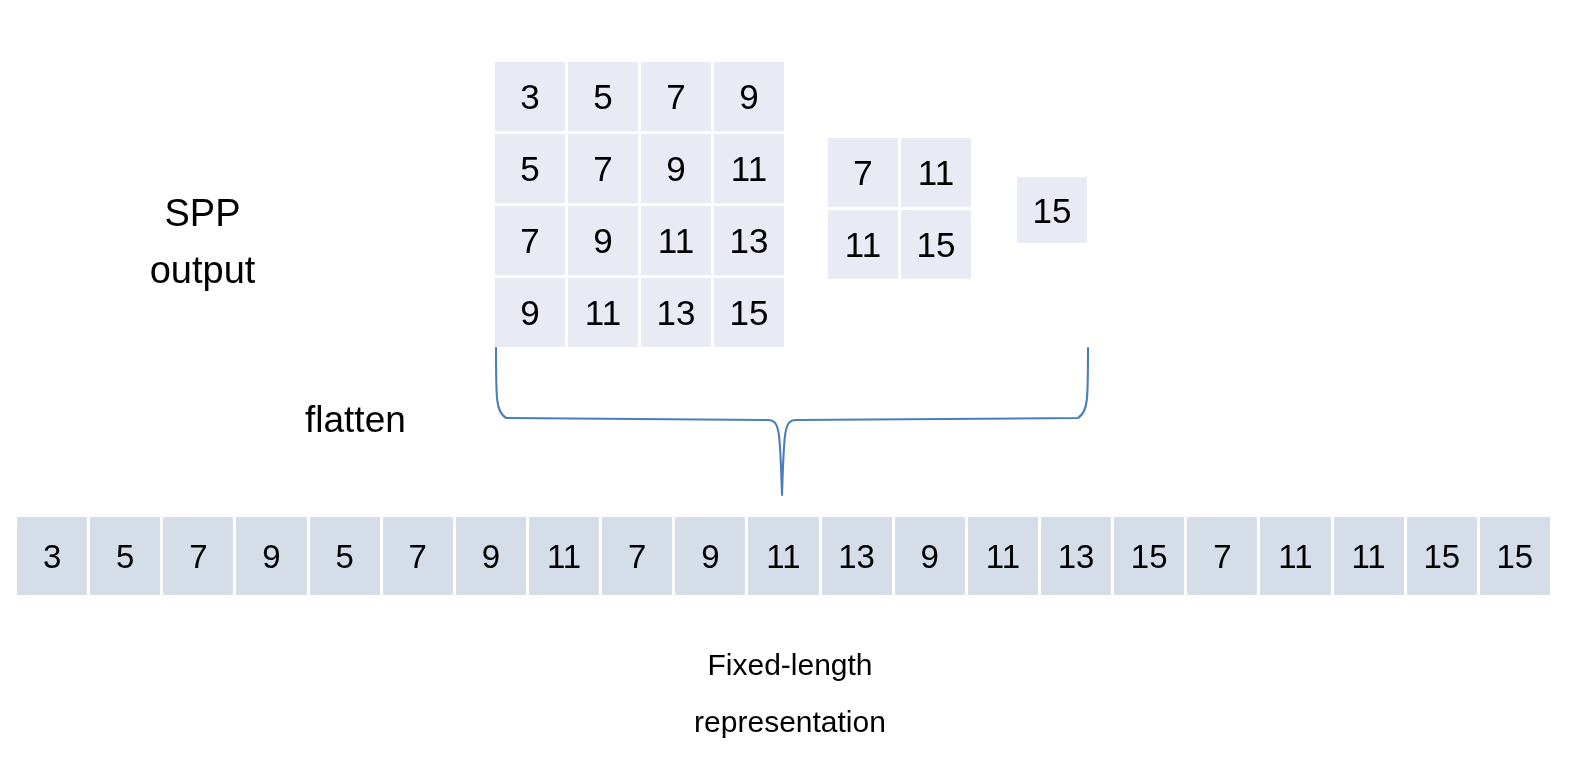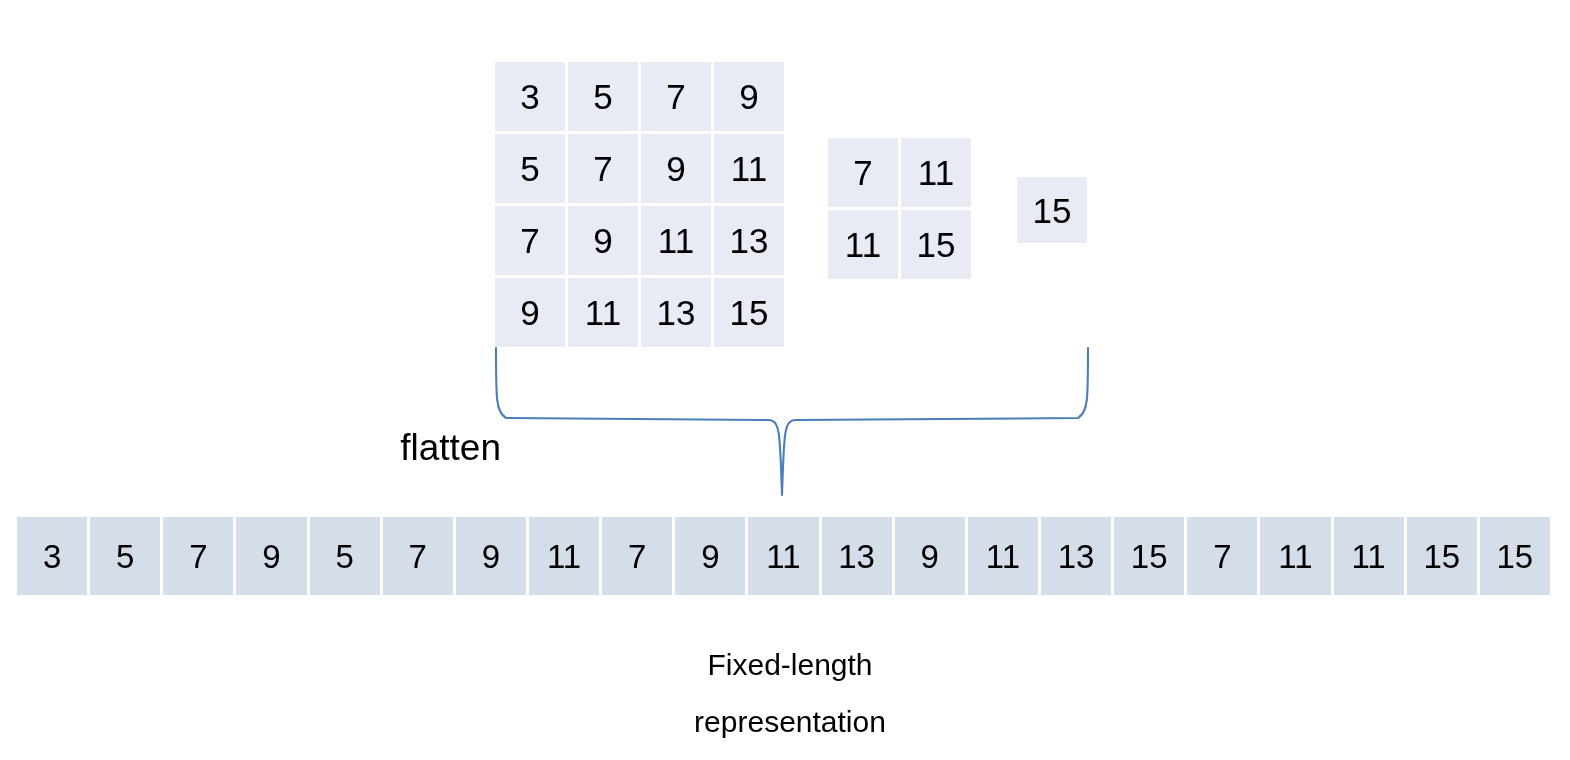--- a/index.html
+++ b/index.html
@@ -74,27 +74,26 @@
     left: 480px;
     top: 340px;
     width: 630px;
     height: 165px;
     pointer-events: none;
   }
   #brace-wrap svg { display: block; }
 
   
   #flatten-label {
-    left: 336px;
+    left: 305px;
     top: 398px;
     width: 165px;
-    text-align: right;
+    text-align: left;
     font-size: 37px;
     line-height: 44px;
-    margin-top: 28px;
   }
 
   
   #strip {
     left: 17px;
     top: 517px;
     width: 1533px;
     height: 78px;
     display: flex;
     gap: 3px;
@@ -119,20 +118,22 @@
     font-size: 30px;
     line-height: 57px;
     white-space: pre-line;
   }
 </style>
 </head>
 <body>
 
 <div id="canvas">
 
+  <div class="abs" id="spp-label">SPP
+output</div>
 
   <div class="grid" id="grid-4x4">
       <div class="cell">3</div>
       <div class="cell">5</div>
       <div class="cell">7</div>
       <div class="cell">9</div>
       <div class="cell">5</div>
       <div class="cell">7</div>
       <div class="cell">9</div>
       <div class="cell">11</div>

